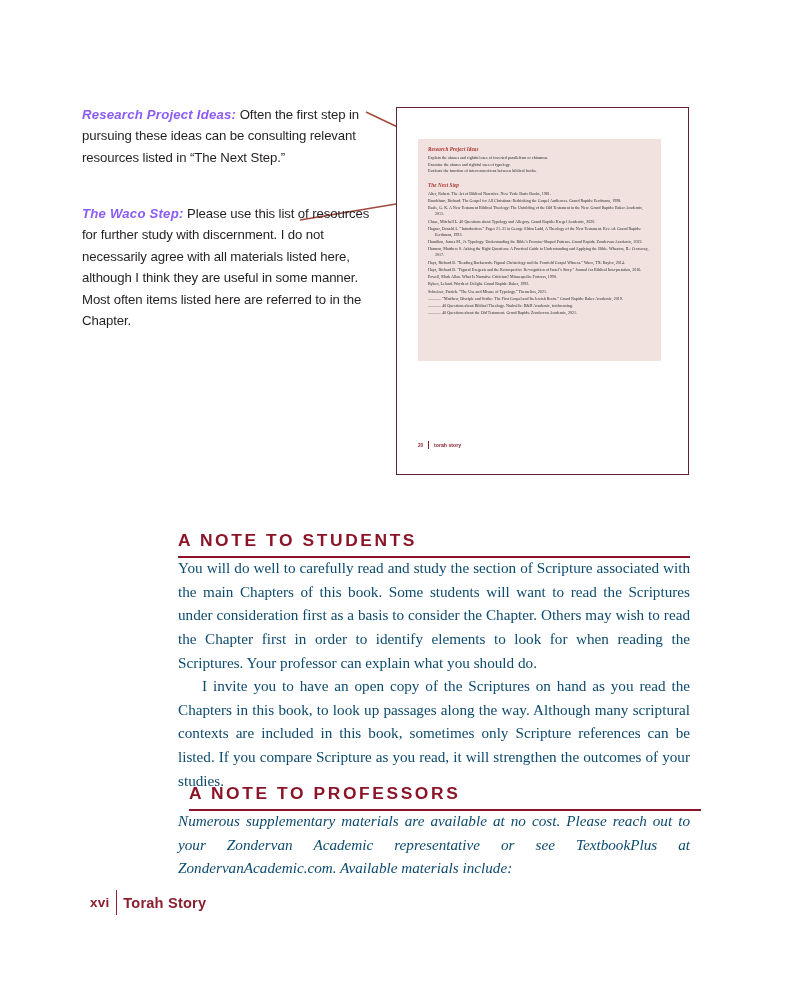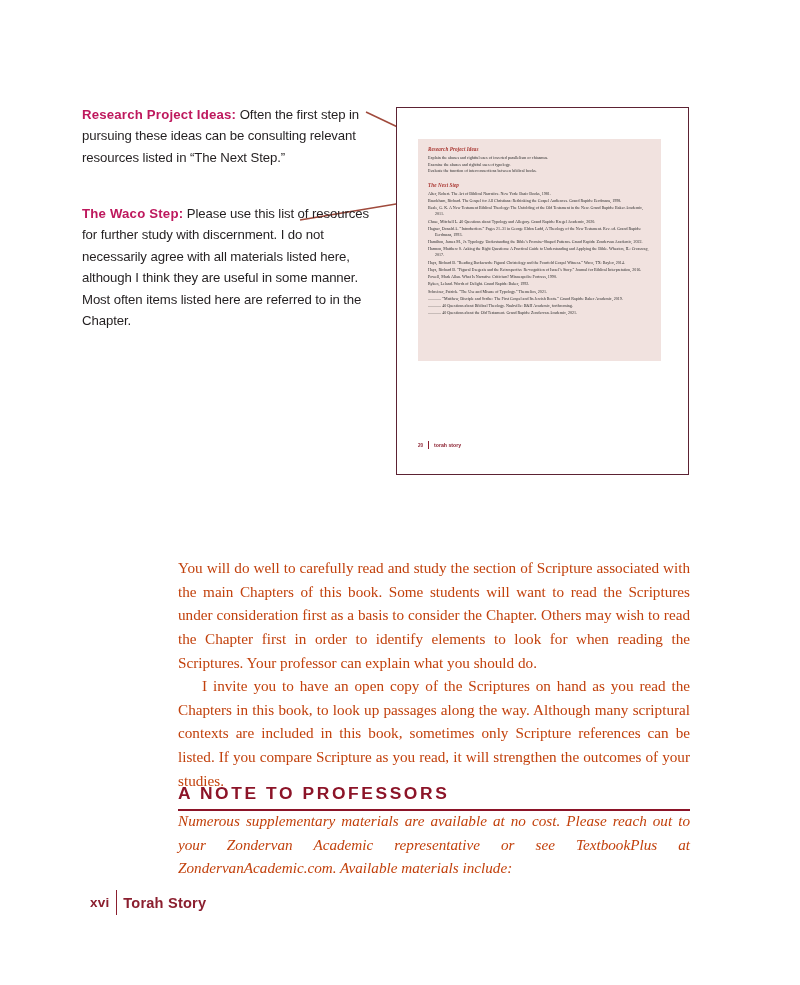--- a/index.html
+++ b/index.html
@@ -27,21 +27,22 @@
     position: absolute;
     width: 288px;
     font-family: "Liberation Sans", sans-serif;
     font-size: 13.2px;
     line-height: 1.62;
     color: #231f20;
     letter-spacing: -0.1px;
   }
   .callout-label {
     font-weight: bold;
-    color: #be185d;
+    font-style: italic;
+    color: #8b5cf6;
     letter-spacing: 0.2px;
   }
   #callout-research { left: 82px; top: 104px; }
   #callout-nextstep { left: 82px; top: 203px; }
 
   
   .leader-svg {
     position: absolute;
     left: 0; top: 0;
     width: 800px; height: 985px;
@@ -129,30 +130,30 @@
     font-family: "Liberation Sans", sans-serif;
     font-weight: bold;
     font-size: 17.4px;
     letter-spacing: 2.6px;
     color: #8c1428;
     padding-bottom: 5px;
     border-bottom: 2.2px solid #8c1428;
     box-sizing: border-box;
   }
   #head-students { top: 516px; }
-  #head-professors { top: 769px; }
+  #head-professors { top: 769px; margin-left: 11px; }
 
   .body-block {
     position: absolute;
     left: 178px;
     width: 512px;
     font-family: "Liberation Serif", serif;
     font-size: 15.2px;
     line-height: 1.555;
-    color: #c2410c;
+    color: #0c4a6e;
     text-align: justify;
   }
   #body-students { top: 556px; }
   #body-professors { top: 809px; font-style: italic; }
   .body-block p { margin: 0; }
   .body-block p.indent { text-indent: 24px; }
 
   
   .page-foot {
     position: absolute;
@@ -223,20 +224,21 @@
       <div class="mini-ref">———. 40 Questions about the Old Testament. Grand Rapids: Zondervan Academic, 2021.</div>
     </div>
 
     <div class="mini-foot">
       <span class="num">20</span>
       <span class="bar"></span>
       <span class="ttl">torah story</span>
     </div>
   </div>
 
+  <h2 class="section-head" id="head-students">A NOTE TO STUDENTS</h2>
   <div class="body-block" id="body-students">
     <p>You will do well to carefully read and study the section of Scripture associated with the main Chapters of this book. Some students will want to read the Scriptures under consideration first as a basis to consider the Chapter. Others may wish to read the Chapter first in order to identify elements to look for when reading the Scriptures. Your professor can explain what you should do.</p>
     <p class="indent">I invite you to have an open copy of the Scriptures on hand as you read the Chapters in this book, to look up passages along the way. Although many scriptural contexts are included in this book, sometimes only Scripture references can be listed. If you compare Scripture as you read, it will strengthen the outcomes of your studies.</p>
   </div>
 
   <h2 class="section-head" id="head-professors">A NOTE TO PROFESSORS</h2>
   <div class="body-block" id="body-professors">
     <p>Numerous supplementary materials are available at no cost. Please reach out to your Zondervan Academic representative or see TextbookPlus at ZondervanAcademic.com. Available materials include:</p>
   </div>
 

